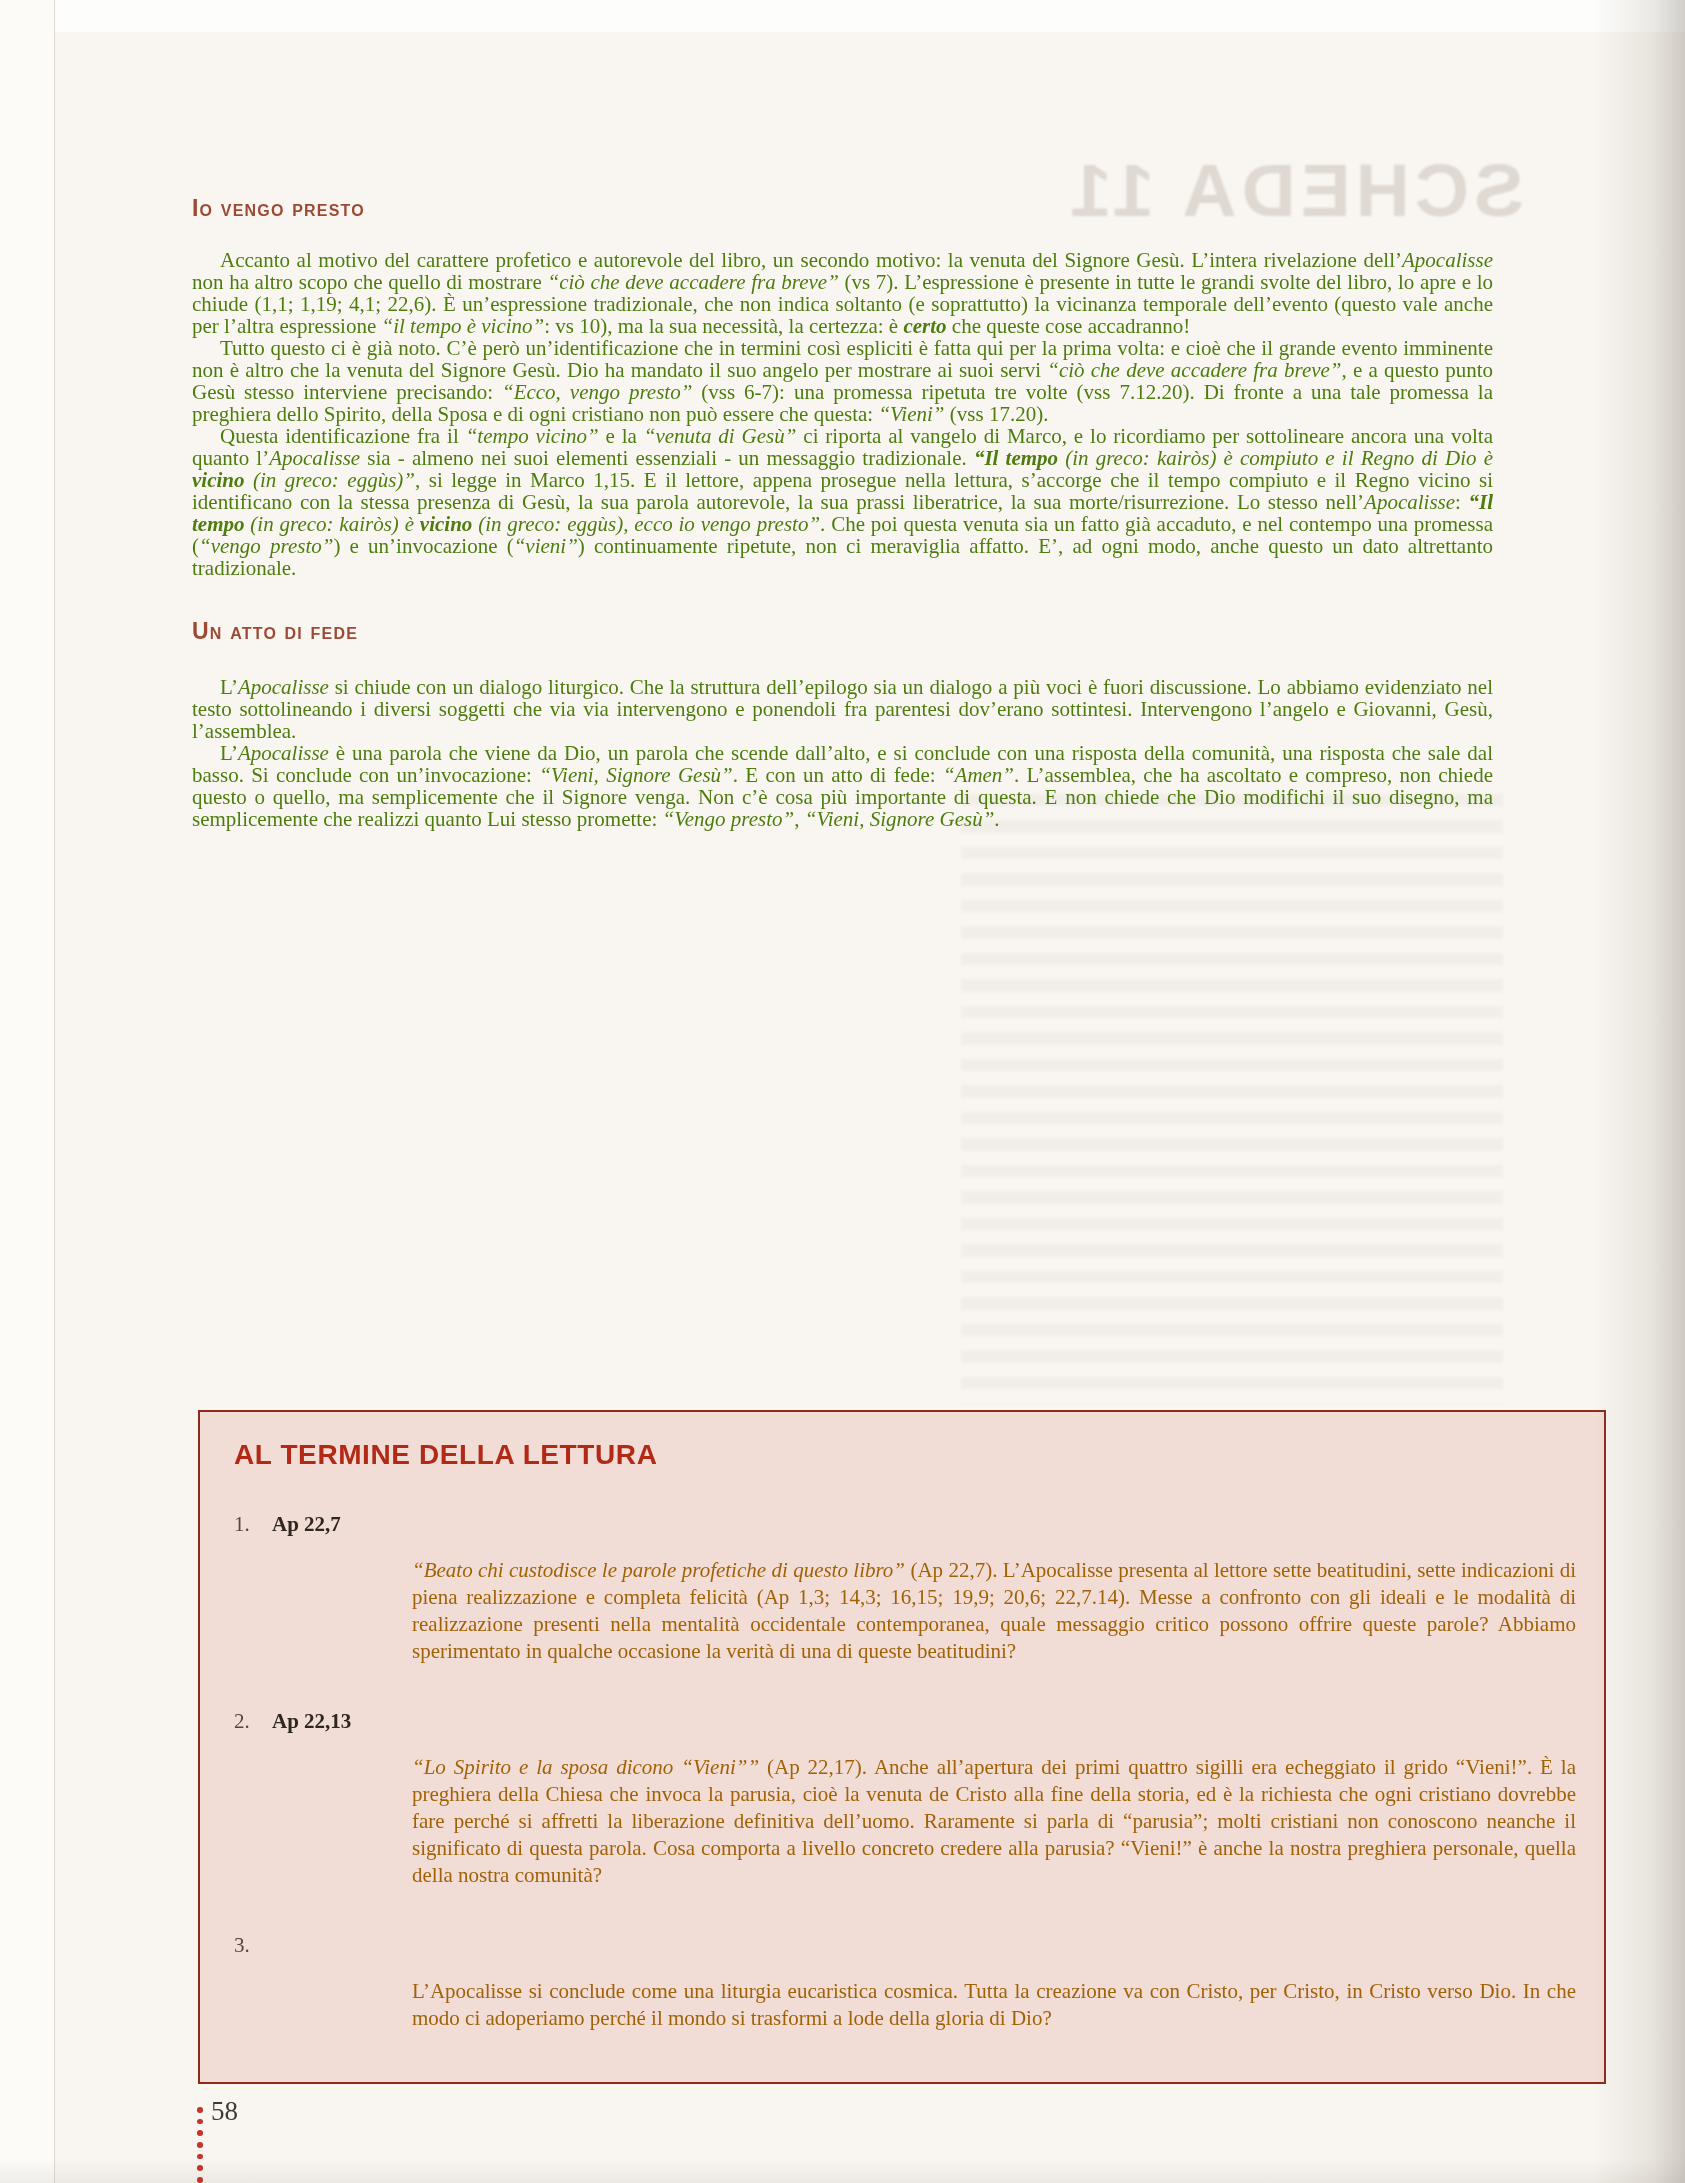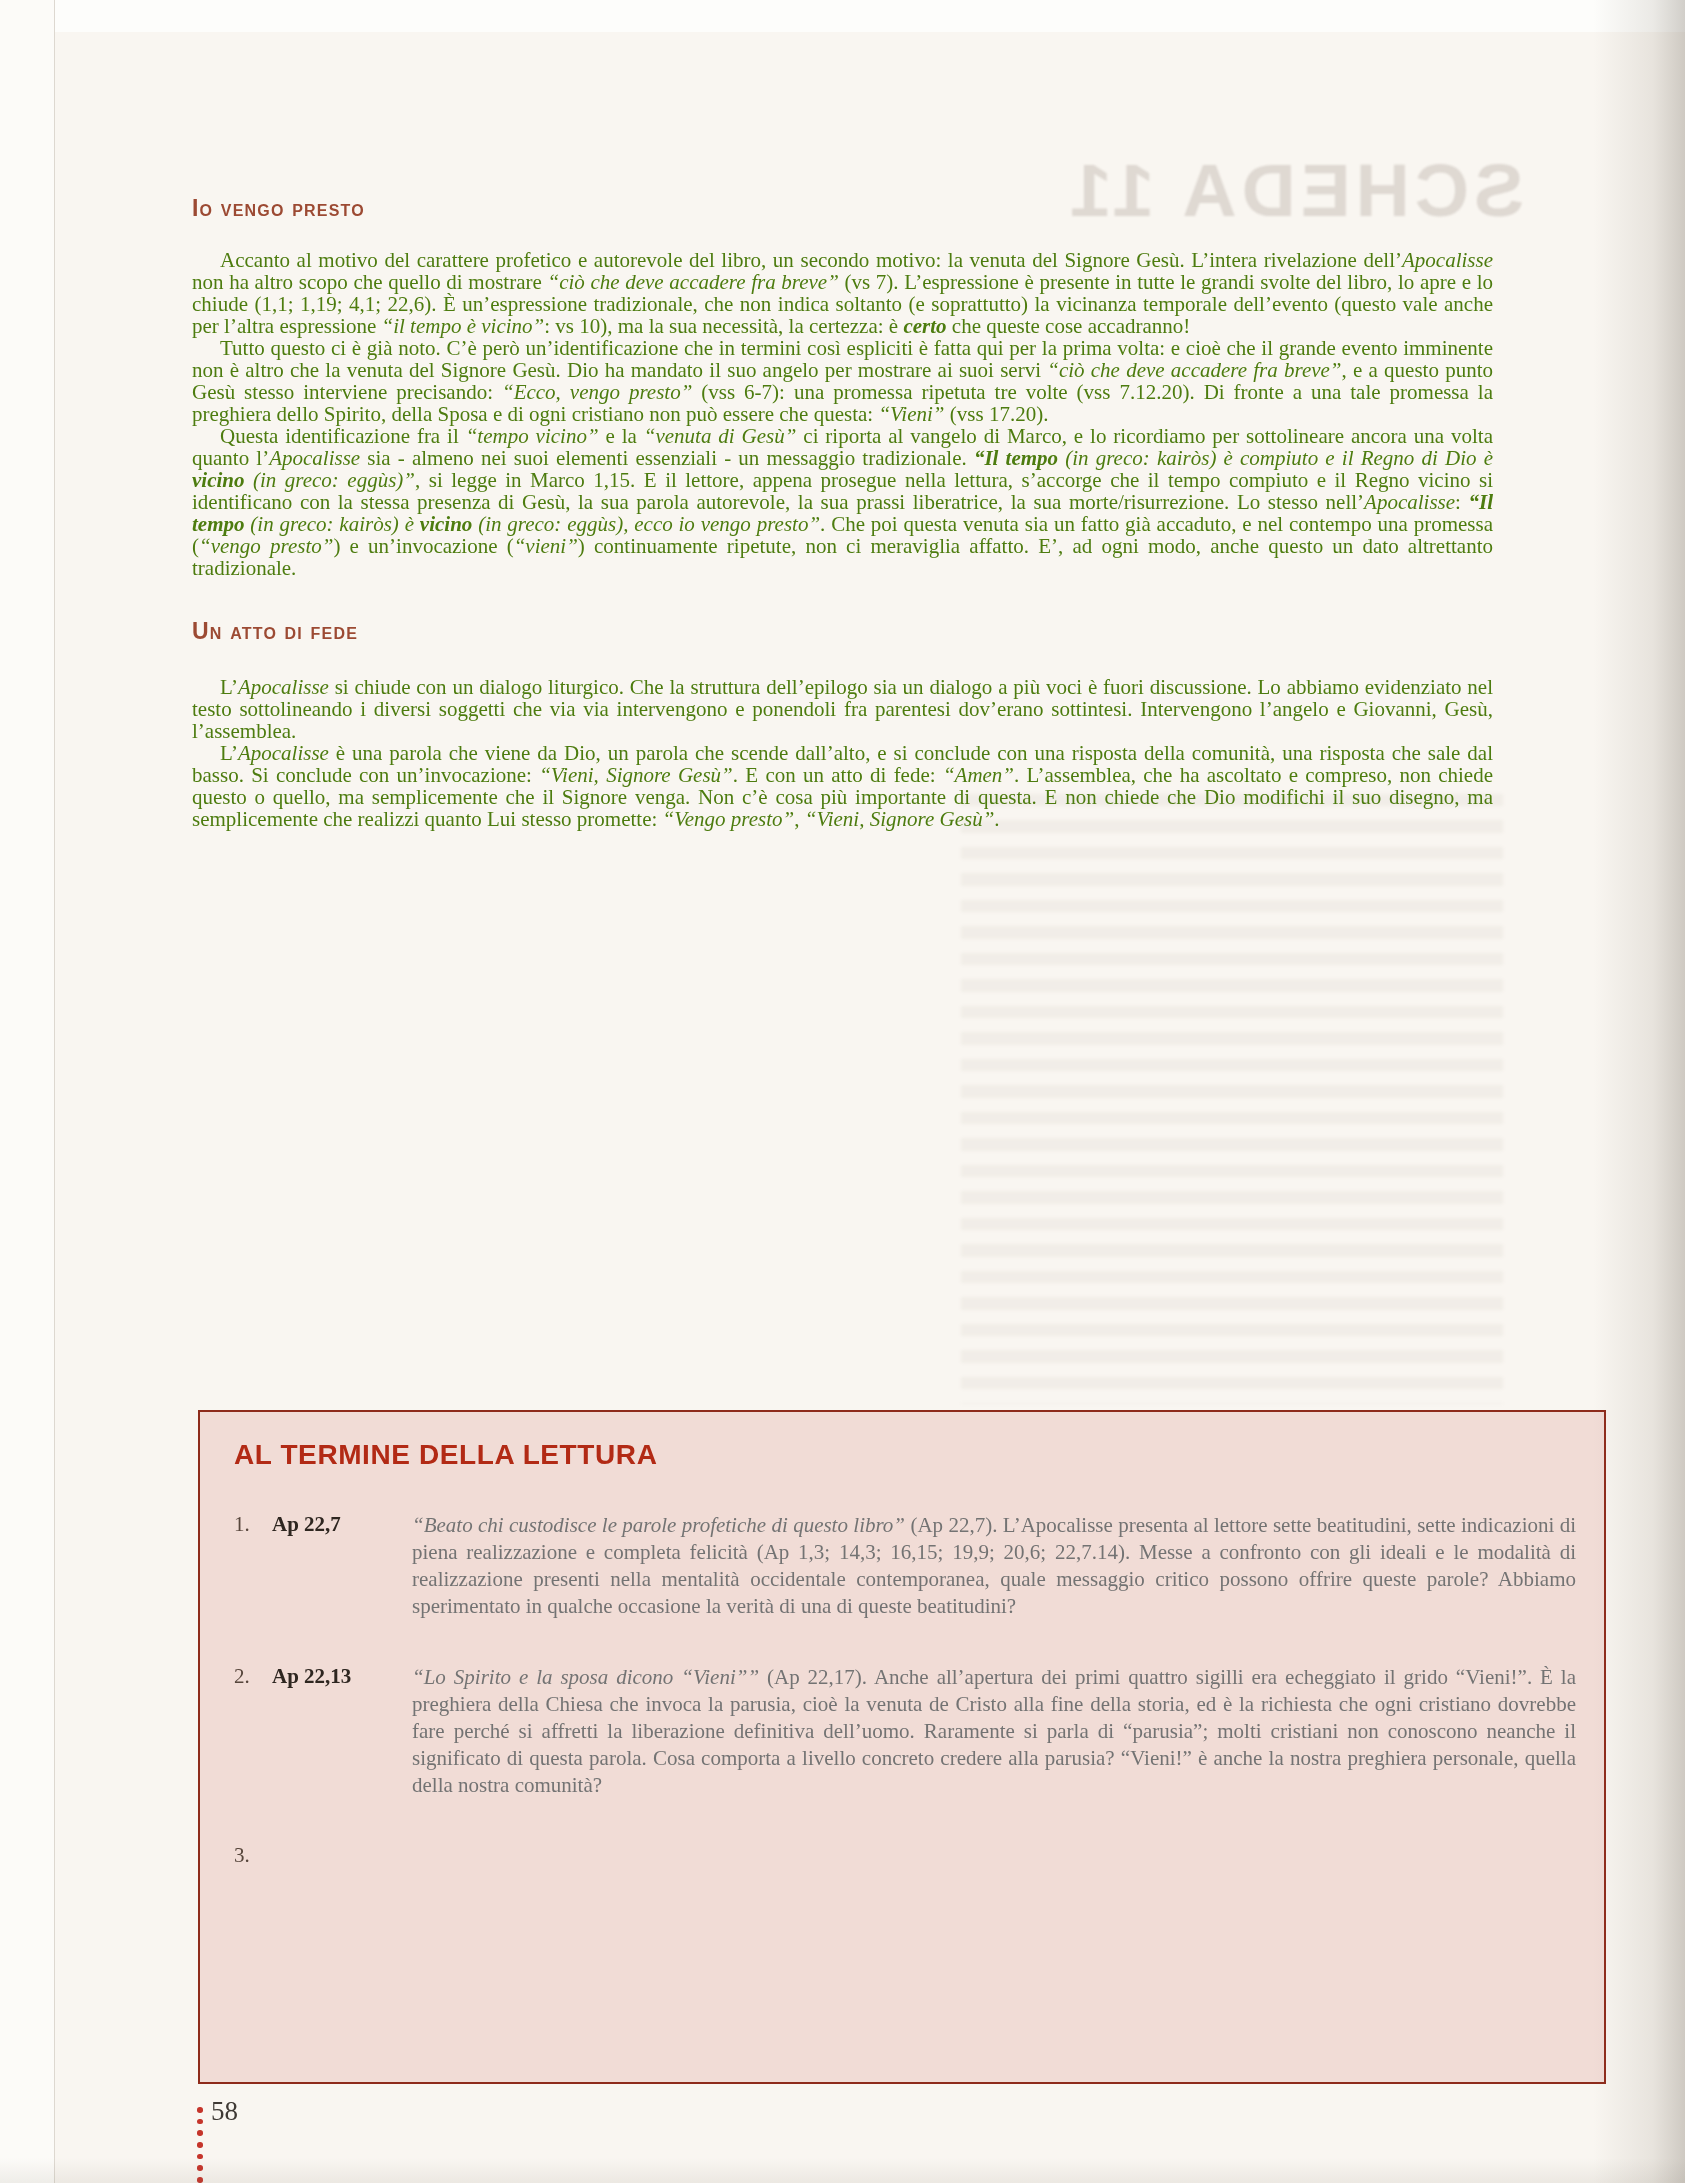--- a/index.html
+++ b/index.html
@@ -70,21 +70,21 @@
   }
   .box-item{
     display:grid;
     grid-template-columns:38px 140px 1fr;
     margin-bottom:44px;
     align-items:start;
   }
   .box-item:last-child{margin-bottom:0;}
   .item-num{font-size:21px;color:#57463c;}
   .item-ref{font-size:21px;font-weight:bold;color:#2e2620;}
-  .item-text{font-size:21px;line-height:27px;text-align:justify;color:#737373;}
+  .item-text{font-size:21px;line-height:27px;text-align:justify;color:#a16207;margin-top:45px;}
 
   
   .footer{position:absolute;left:197px;top:2096px;display:flex;align-items:flex-start;}
   .dots{display:flex;flex-direction:column;margin-right:8.6px;margin-top:11px;}
   .dot{width:5.5px;height:5.5px;border-radius:50%;background:#c5352b;margin-bottom:6.2px;}
   .pagenum{font-size:27px;color:#3f3a35;}
 </style>
 </head>
 <body>
 
@@ -119,20 +119,21 @@
 
   <div class="box-item">
     <div class="item-num">2.</div>
     <div class="item-ref">Ap 22,13</div>
     <div class="item-text"><span class="seg-i">“Lo Spirito e la sposa dicono “Vieni””</span><span> (Ap 22,17). Anche all’apertura dei primi quattro sigilli era echeggiato il grido “Vieni!”. È la preghiera della Chiesa che invoca la parusia, cioè la venuta de Cristo alla fine della storia, ed è la richiesta che ogni cristiano dovrebbe fare perché si affretti la liberazione definitiva dell’uomo. Raramente si parla di “parusia”; molti cristiani non conoscono neanche il significato di questa parola. Cosa comporta a livello concreto credere alla parusia? “Vieni!” è anche la nostra preghiera personale, quella della nostra comunità?</span></div>
   </div>
 
   <div class="box-item">
     <div class="item-num">3.</div>
     <div class="item-ref"></div>
+    <div class="item-text"><span>L’Apocalisse si conclude come una liturgia eucaristica cosmica. Tutta la creazione va con Cristo, per Cristo, in Cristo verso Dio. In che modo ci adoperiamo perché il mondo si trasformi a lode della gloria di Dio?</span></div>
   </div>
 </div>
 
 <div class="footer">
   <div class="dots">
     <span class="dot"></span>
     <span class="dot"></span>
     <span class="dot"></span>
     <span class="dot"></span>
     <span class="dot"></span>

